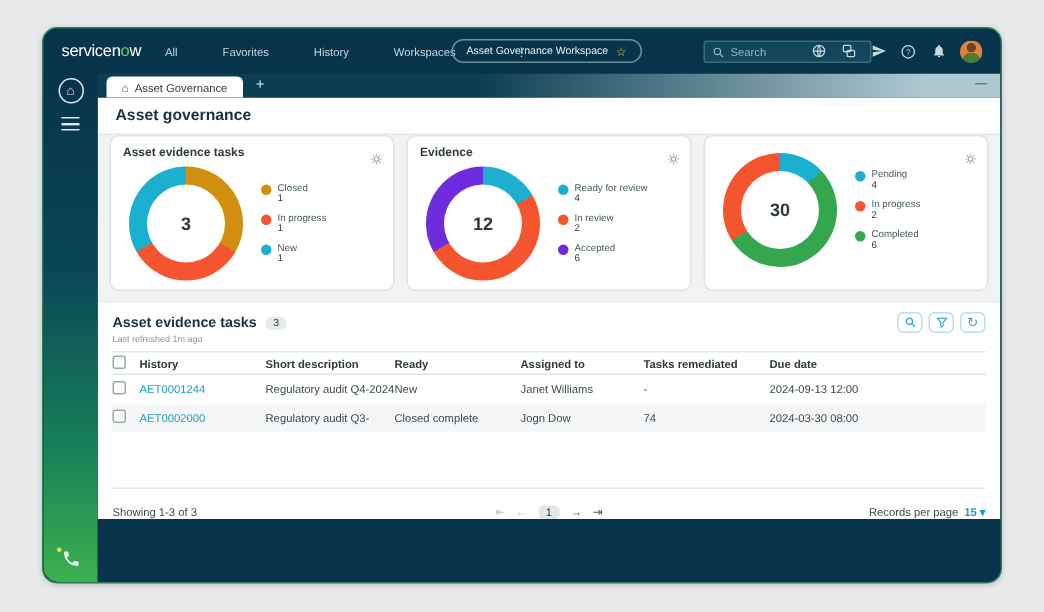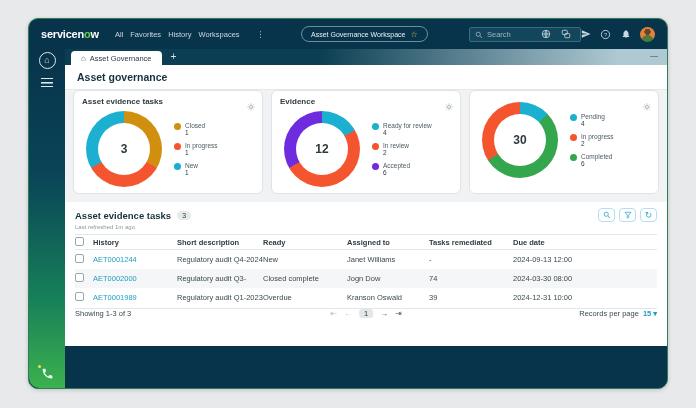--- a/index.html
+++ b/index.html
@@ -4,23 +4,23 @@
 <style>
   * { margin:0; padding:0; box-sizing:border-box; }
   html,body { width:696px; height:408px; background:#E8E9EA; font-family:"Liberation Sans", sans-serif; overflow:hidden; }
 
   .window { position:absolute; left:28px; top:18px; width:640px; height:371px;
     border-radius:10px; background:#07334B; border:1px solid #2d7d5a; overflow:hidden;
     box-shadow:0 1px 4px rgba(0,0,0,.18); }
 
   
   .hdr { height:30px; position:relative; display:flex; align-items:center; padding:0 12px; color:#C7D8DF; }
-  .logo { font-size:11px; font-weight:bold; color:#FFFFFF; letter-spacing:-.2px; margin-right:16px; }
+  .logo { font-size:11px; font-weight:normal; color:#FFFFFF; letter-spacing:-.2px; margin-right:16px; }
   .logo .green { color:#62D84E; }
-  .nav { display:flex; gap:7px; font-size:7.5px; align-items:flex-end; }
+  .nav { display:flex; gap:30px; font-size:7.5px; align-items:flex-end; }
   .nav span { cursor:default; }
   .kebab { font-size:8px; margin-left:10px; }
   .ws-pill { position:absolute; left:272px; top:7px; height:16px; border:1px solid #6E8E9C; border-radius:9px;
     display:flex; align-items:center; gap:5px; padding:0 9px; font-size:7px; color:#E9F1F4; }
   .ws-pill .star { color:#E8C547; font-size:8px; }
   .search { position:absolute; left:440px; top:8px; width:112px; height:15px; background:#12465C;
     border:1px solid #3E6B7B; border-radius:2px; display:flex; align-items:center; gap:4px; padding:0 5px;
     font-size:7.5px; color:#9FB6BE; }
   .hdr-icons { position:absolute; right:12px; top:0; height:30px; display:flex; align-items:center; gap:9px; }
   .hicon { width:11px; height:11px; display:flex; align-items:center; justify-content:center; color:#C8D9DF; }
@@ -83,21 +83,21 @@
     justify-content:center; color:#3FA7D6; font-size:9px; background:#fff; }
   .refreshed { font-size:6px; color:#8A979C; margin:2px 0 4px; }
   table { width:100%; border-collapse:collapse; table-layout:fixed; font-size:7.5px; color:#3A4A50; }
   col.c-chk{width:18px;} col.c1{width:84px;} col.c2{width:86px;} col.c3{width:84px;} col.c4{width:82px;} col.c5{width:84px;}
   thead td { font-weight:bold; color:#2E3A3F; border-top:1px solid #E3E7E8; border-bottom:1px solid #E3E7E8; height:15px; }
   tbody td { height:19px; }
   tbody tr.alt { background:#F5F6F7; }
   .chk { width:9px; height:9px; border:1px solid #9AA7AC; border-radius:2px; background:#fff; }
   a.numlink { color:#1E9FBF; text-decoration:none; }
 
-  .tfoot { margin-top:auto; border-top:1px solid #E3E7E8; height:38px; display:flex; align-items:flex-start;
+  .tfoot { margin-top:auto; border-top:1px solid #E3E7E8; height:21px; display:flex; align-items:flex-end;
     font-size:7.5px; color:#3A4A50; position:relative; }
   .pager { position:absolute; left:50%; transform:translateX(-50%); display:flex; align-items:center; gap:7px; font-size:8px; }
   .pg-dis { color:#B9C4C9; }
   .pg-on { color:#4A5A60; }
   .pg-cur { background:#E4E7E9; border-radius:3px; padding:0 5px; font-size:7.5px; color:#2E3A3F; }
   .rpp { margin-left:auto; display:flex; align-items:center; gap:4px; }
   .rpp .val { color:#1E9FBF; font-weight:bold; display:flex; align-items:center; gap:2px; }
 </style>
 </head>
 <body>
@@ -359,29 +359,20 @@
             </tr>
             <tr class="alt">
               <td><span class="chk" style="display:inline-block"></span></td>
               <td><a href="#" class="numlink">AET0002000</a></td>
               <td>Regulatory audit Q3-</td>
               <td>Closed complete</td>
               <td>Jogn Dow</td>
               <td>74</td>
               <td>2024-03-30 08:00</td>
             </tr>
-            <tr>
-              <td><span class="chk" style="display:inline-block"></span></td>
-              <td><a href="#" class="numlink">AET0001989</a></td>
-              <td>Regulatory audit Q1-2023</td>
-              <td>Overdue</td>
-              <td>Kranson Oswald</td>
-              <td>39</td>
-              <td>2024-12-31 10:00</td>
-            </tr>
           </tbody>
         </table>
 
         <div class="tfoot">
           <span>Showing 1-3 of 3</span>
           <span class="pager">
             <span class="pg-dis">⇤</span>
             <span class="pg-dis">←</span>
             <span class="pg-cur">1</span>
             <span class="pg-on">→</span>

